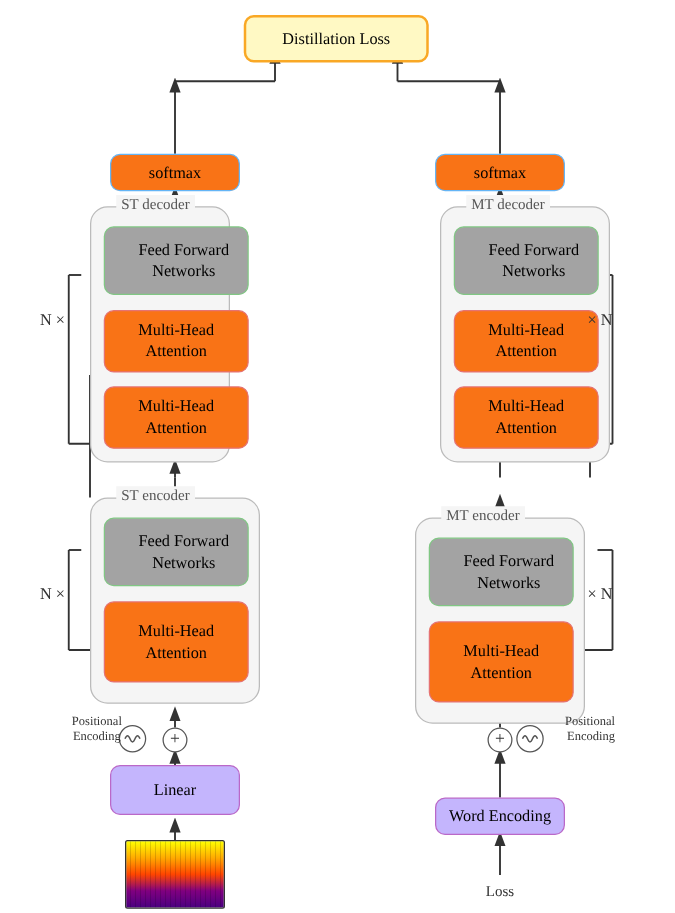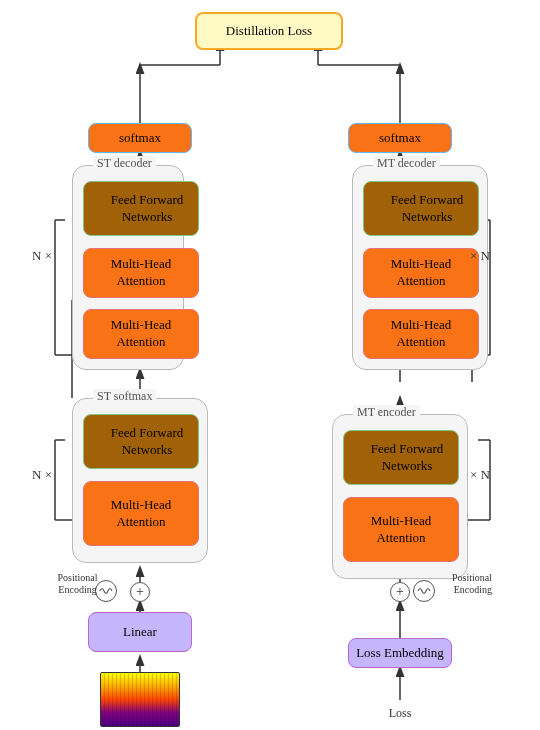--- a/index.html
+++ b/index.html
@@ -25,21 +25,21 @@
       border-radius: 8px;
       display: flex;
       align-items: center;
       justify-content: center;
       text-align: center;
       font-size: 13px;
       line-height: 1.3;
     }
 
     .box-green {
-      background: #a16207;
+      background: #a3a3a3;
       border: 1.5px solid #81c784;
       padding-left: 12px;
     }
 
     .box-red {
       background: #f97316;
       border: 1.5px solid #e57373;
     }
 
     .box-blue {
@@ -268,21 +268,21 @@
 
     <div class="box box-red" style="left:10px; top:143px; width:116px; height:50px;">
       <span>Multi-Head<br>Attention</span>
     </div>
   </div>
 
   <div class="nx-label" style="left:32px; top:248px;">N ×</div>
   <div class="nx-label" style="left:470px; top:248px;">× N</div>
 
   <div class="panel" style="left:72px; top:398px; width:136px; height:165px;">
-    <span class="panel-label" style="top:-10px; left:20px;">ST softmax</span>
+    <span class="panel-label" style="top:-10px; left:20px;">ST encoder</span>
 
     <div class="box box-green" style="left:10px; top:15px; width:116px; height:55px;">
       <span>Feed Forward<br>Networks</span>
     </div>
 
     <div class="box box-red" style="left:10px; top:82px; width:116px; height:65px;">
       <span>Multi-Head<br>Attention</span>
     </div>
   </div>
 
@@ -326,18 +326,18 @@
 
   <div class="sine" style="left:413px; top:580px;">
     <svg width="14" height="12" viewBox="0 0 14 12">
       <path d="M1,6 Q3,1 5,6 Q7,11 9,6 Q11,1 13,6" fill="none" stroke="#555" stroke-width="1.2"></path>
     </svg>
   </div>
 
   <div class="label" style="left:432px; top:572px; width:60px; font-size:10px; line-height:1.2; text-align:right;">Positional<br>Encoding</div>
 
   <div class="box box-purple" style="left:348px; top:638px; width:104px; height:30px;">
-    <span>Loss Embedding</span>
+    <span>Word Encoding</span>
   </div>
 
   <div class="label" style="left:380px; top:706px; width:40px;">Loss</div>
 
 </div>
 
 </body></html>

